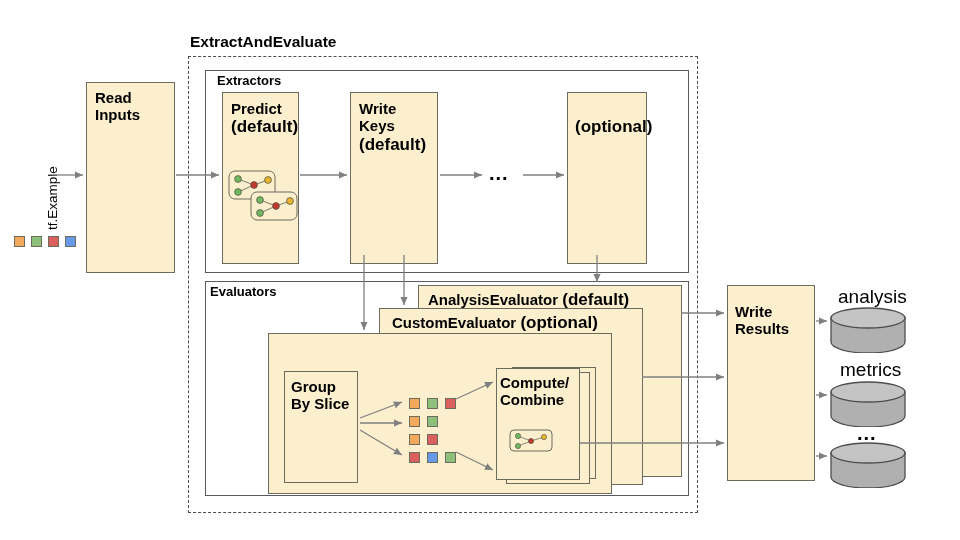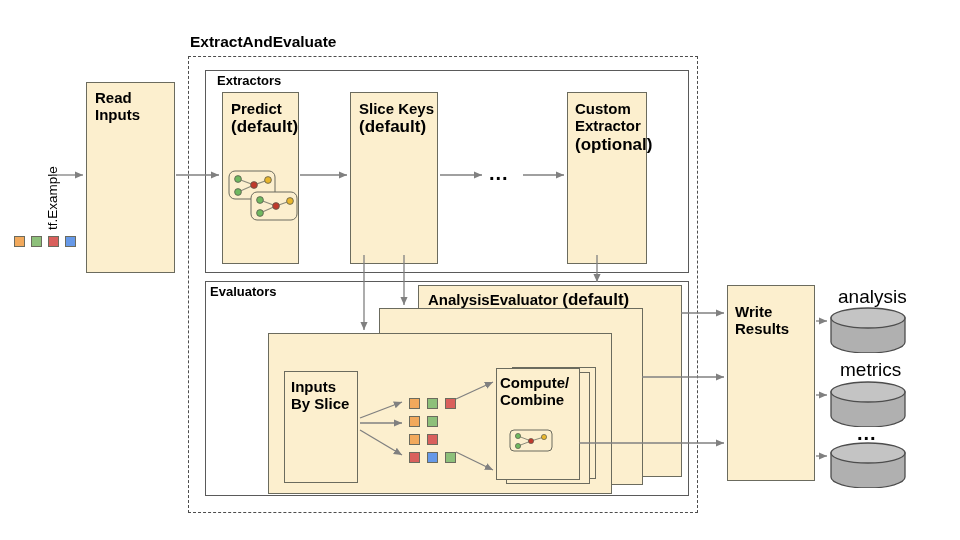--- a/index.html
+++ b/index.html
@@ -144,47 +144,51 @@
     <line x1="32" y1="45" x2="48" y2="38" stroke="#8a8a7a" stroke-width="1.2"></line>
     <line x1="48" y1="38" x2="62" y2="33" stroke="#8a8a7a" stroke-width="1.2"></line>
     <circle cx="32" cy="32" r="3.4" fill="#6FB860" stroke="#5a5a4e" stroke-width="0.8"></circle>
     <circle cx="32" cy="45" r="3.4" fill="#6FB860" stroke="#5a5a4e" stroke-width="0.8"></circle>
     <circle cx="48" cy="38" r="3.4" fill="#C0392B" stroke="#5a5a4e" stroke-width="0.8"></circle>
     <circle cx="62" cy="33" r="3.4" fill="#E8B62C" stroke="#5a5a4e" stroke-width="0.8"></circle>
   </svg>
 
   <div class="box" style="left:350px; top:92px; width:88px; height:172px;"></div>
   <div class="lbl box-title" style="left:359px; top:100px; width:76px; white-space:normal;">
-    <span>Slice Keys</span><br>
+    <span>Write Keys</span><br>
     <span class="small">(default)</span>
   </div>
 
   <div class="ellipsis" style="left:489px; top:163px;">...</div>
 
   <div class="box" style="left:567px; top:92px; width:80px; height:172px;"></div>
   <div class="lbl box-title" style="left:575px; top:100px; width:72px; white-space:normal;">
-    <span>Custom Extractor</span><br>
+    <br>
     <span class="small">(optional)</span>
   </div>
 
   <div class="plain-box" style="left:205px; top:281px; width:484px; height:215px;"></div>
   <div class="lbl sec-title" style="left:210px; top:285px;">Evaluators</div>
 
   <div class="box" style="left:418px; top:285px; width:264px; height:192px;"></div>
   <div class="lbl box-title" style="left:428px; top:290px;">
     <span>AnalysisEvaluator</span>
     <span class="small">(default)</span>
   </div>
 
   <div class="box" style="left:379px; top:308px; width:264px; height:177px;"></div>
+  <div class="lbl box-title" style="left:392px; top:313px;">
+    <span>CustomEvaluator</span>
+    <span class="small">(optional)</span>
+  </div>
 
   <div class="box" style="left:268px; top:333px; width:344px; height:161px;"></div>
 
   <div class="box" style="left:284px; top:371px; width:74px; height:112px;"></div>
-  <div class="lbl box-title" style="left:291px; top:378px; width:64px; white-space:normal;">Inputs By Slice</div>
+  <div class="lbl box-title" style="left:291px; top:378px; width:64px; white-space:normal;">Group By Slice</div>
 
   <div>
     <div class="swatch" style="left:409px; top:398px; background:#F2A95C;"></div>
     <div class="swatch" style="left:427px; top:398px; background:#8DC07A;"></div>
     <div class="swatch" style="left:445px; top:398px; background:#D9605C;"></div>
 
     <div class="swatch" style="left:409px; top:416px; background:#F2A95C;"></div>
     <div class="swatch" style="left:427px; top:416px; background:#8DC07A;"></div>
 
     <div class="swatch" style="left:409px; top:434px; background:#F2A95C;"></div>

